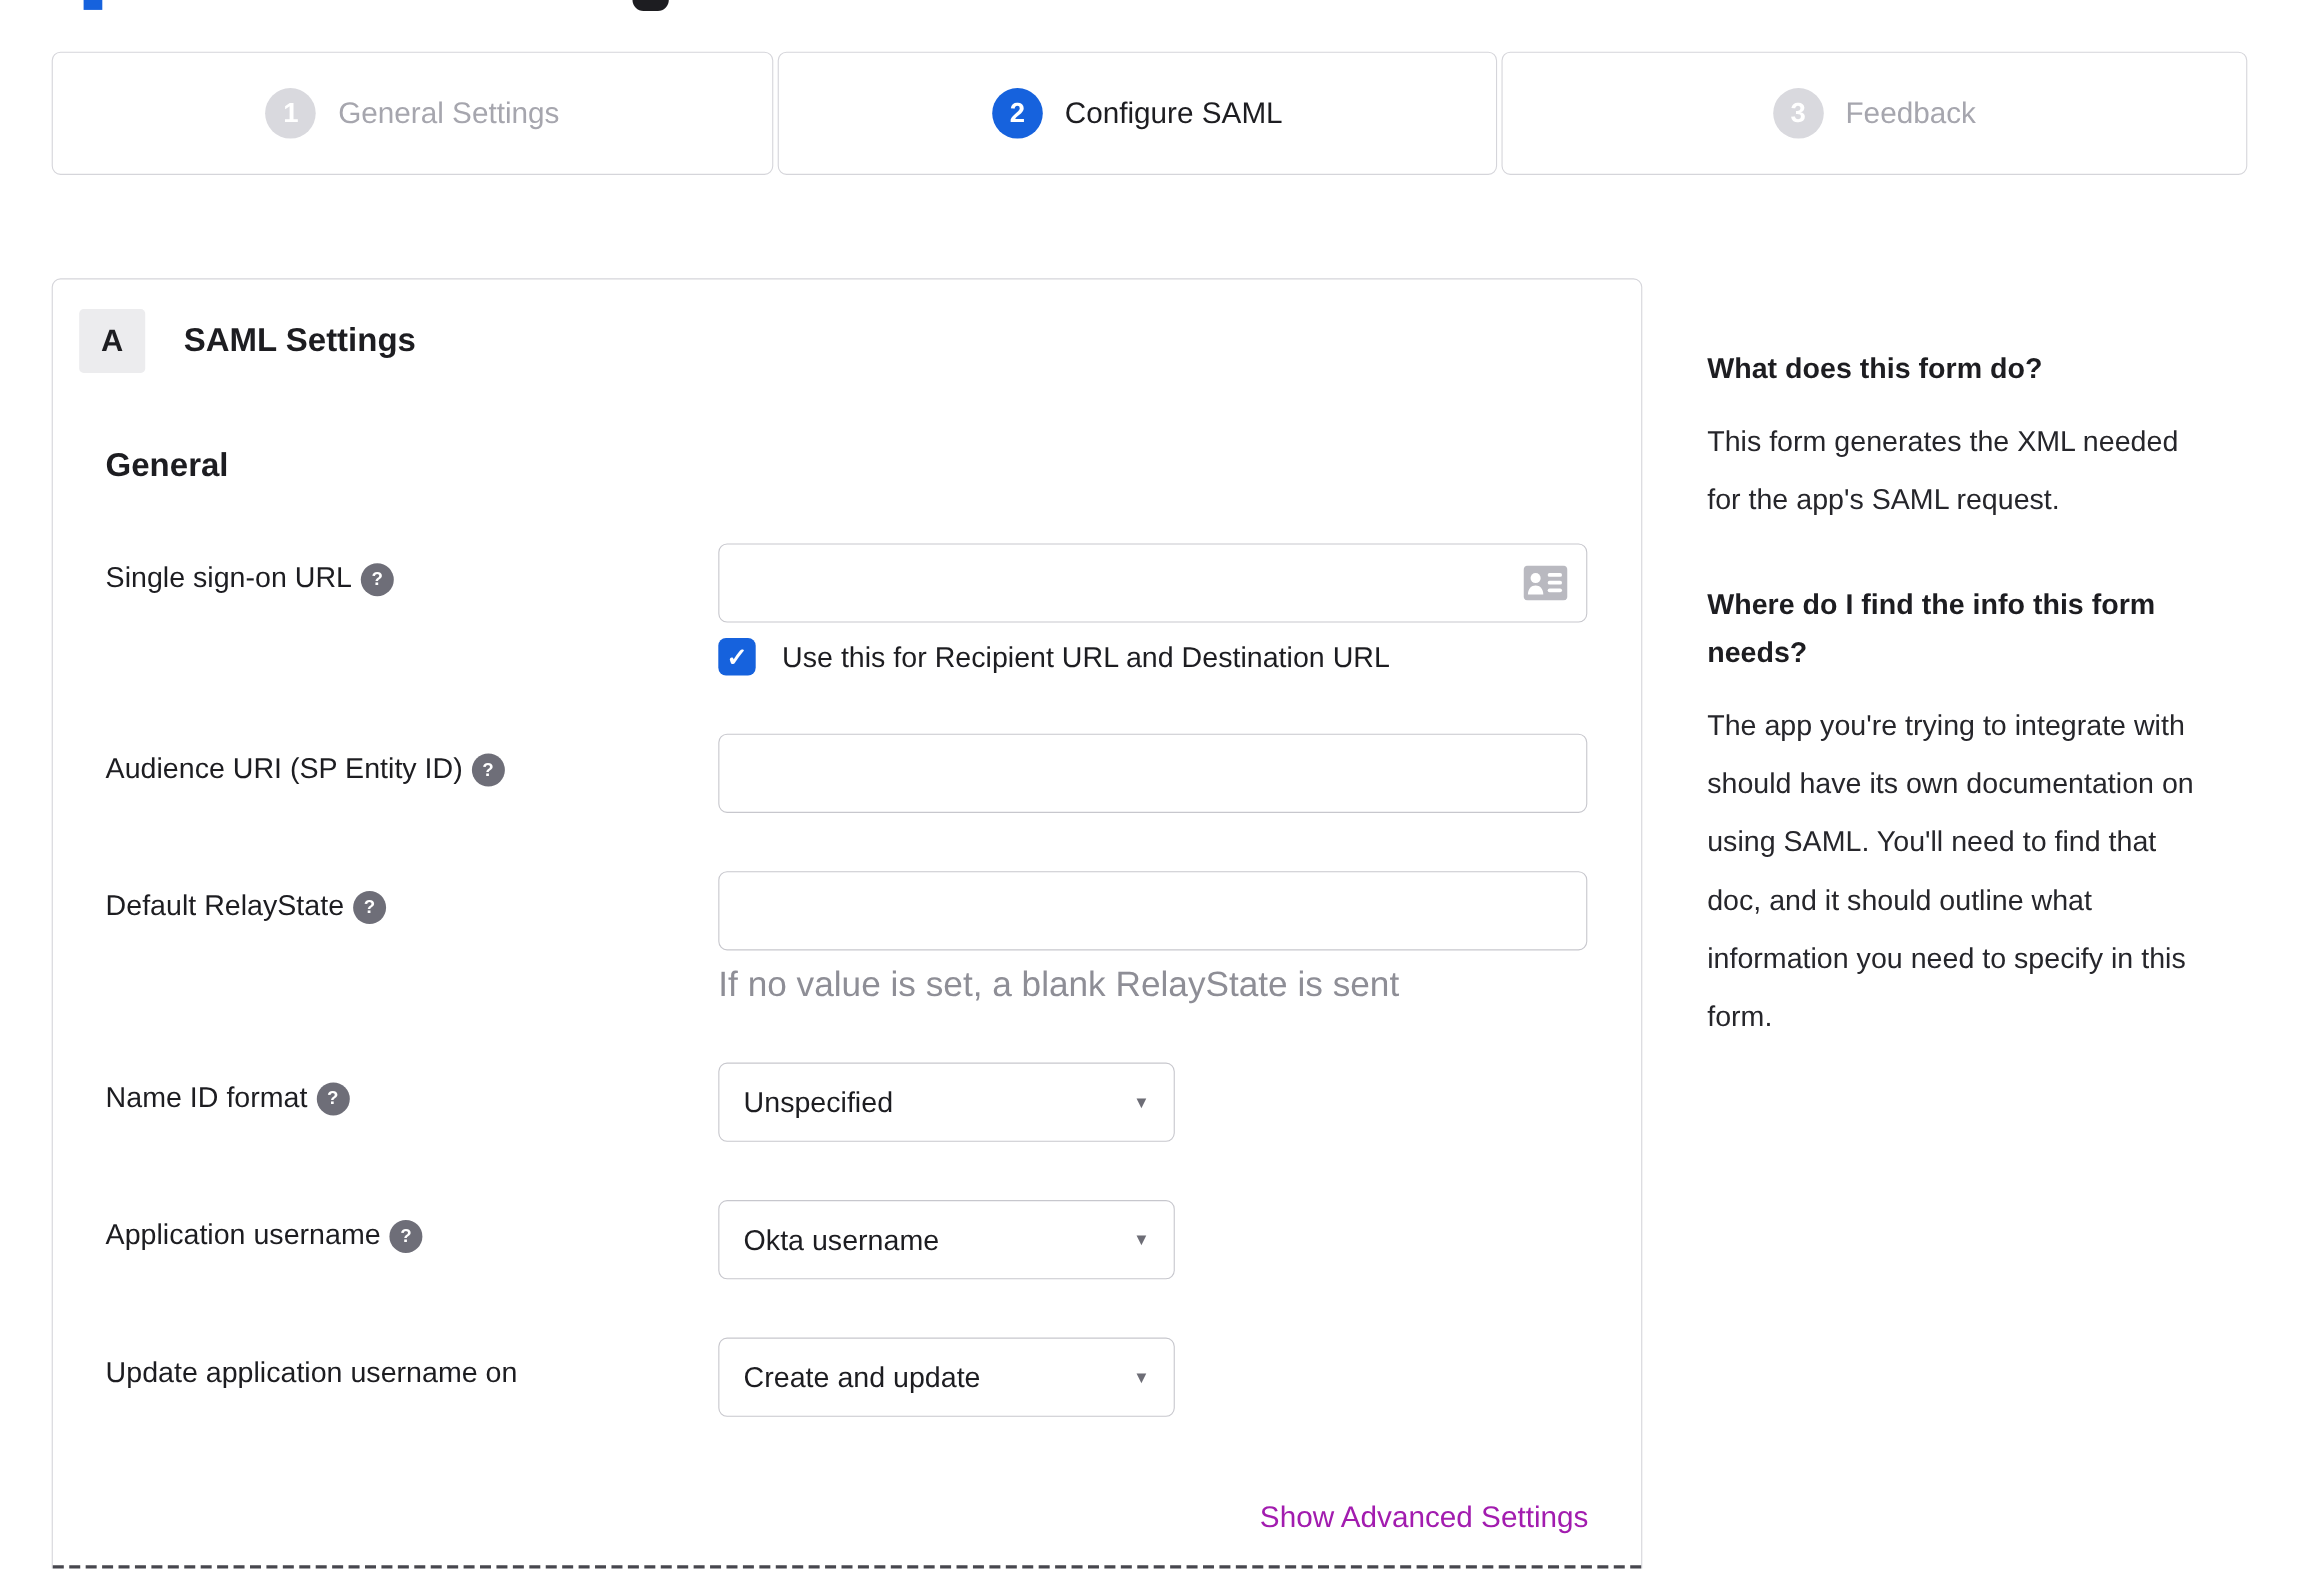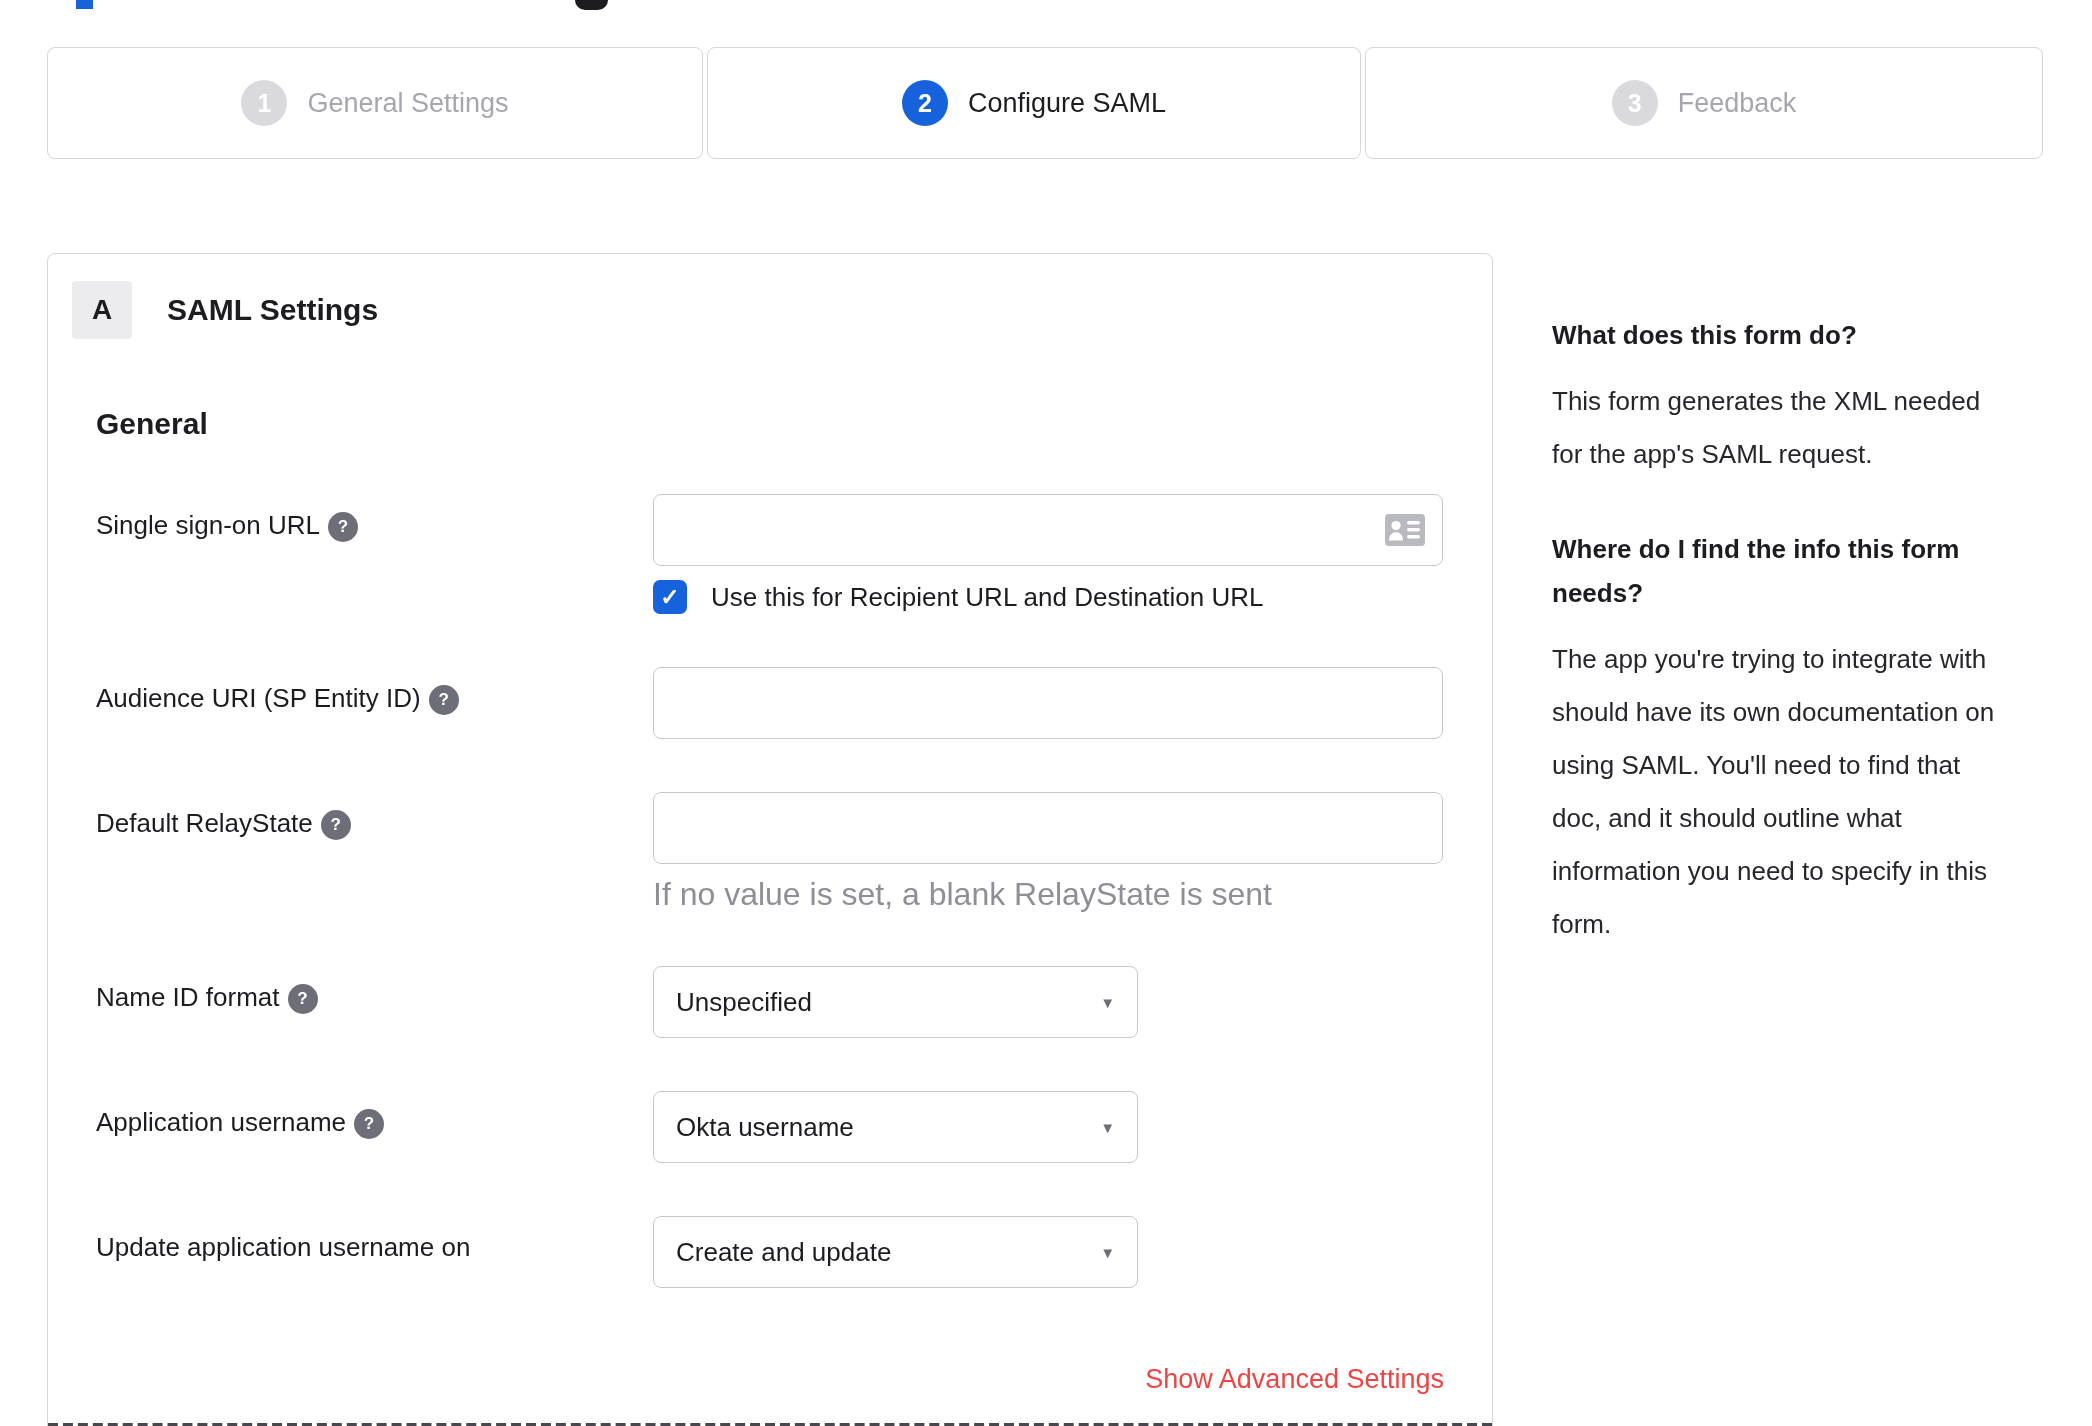--- a/index.html
+++ b/index.html
@@ -69,28 +69,28 @@
   .checkbox {
     width:34px; height:34px; background:#1662dd; border-radius:7px; color:#fff;
     display:flex; align-items:center; justify-content:center;
     font-size:23px; font-weight:bold; cursor:pointer;
   }
   .checkbox-label { font-size:26px; }
 
   .hint { margin-top:12px; font-size:32px; color:#8e8e96; }
 
   .select {
-    width:485px; height:72px; border:1px solid #c7c7cd; border-radius:8px; background:#fff;
+    width:415px; height:72px; border:1px solid #c7c7cd; border-radius:8px; background:#fff;
     display:flex; align-items:center; justify-content:space-between;
     padding:0 22px; font-size:26px; cursor:pointer;
   }
   .select .arrow { color:#6d6d76; font-size:15px; }
 
   .advanced-row { display:flex; justify-content:flex-end; margin-top:76px; }
-  .advanced-link { color:#ef4444; font-size:27px; font-weight:500; text-decoration:none; cursor:pointer; }
+  .advanced-link { color:#a21caf; font-size:27px; font-weight:500; text-decoration:none; cursor:pointer; }
 
   .divider-dashed { position:absolute; left:0; right:0; top:1169px; border-top:5px dashed #47474e; }
 
   
   .sidebar { width:500px; margin-left:59px; padding-top:60px; }
   .sidebar-heading { font-size:26px; font-weight:bold; line-height:44px; white-space:pre-line; }
   .sidebar-para { font-size:26px; line-height:53px; margin-top:20px; color:#26262b; white-space:pre-line; }
   .sidebar-heading + .sidebar-para { margin-top:18px; }
   .sidebar-block2 { margin-top:46px; }
 </style>

